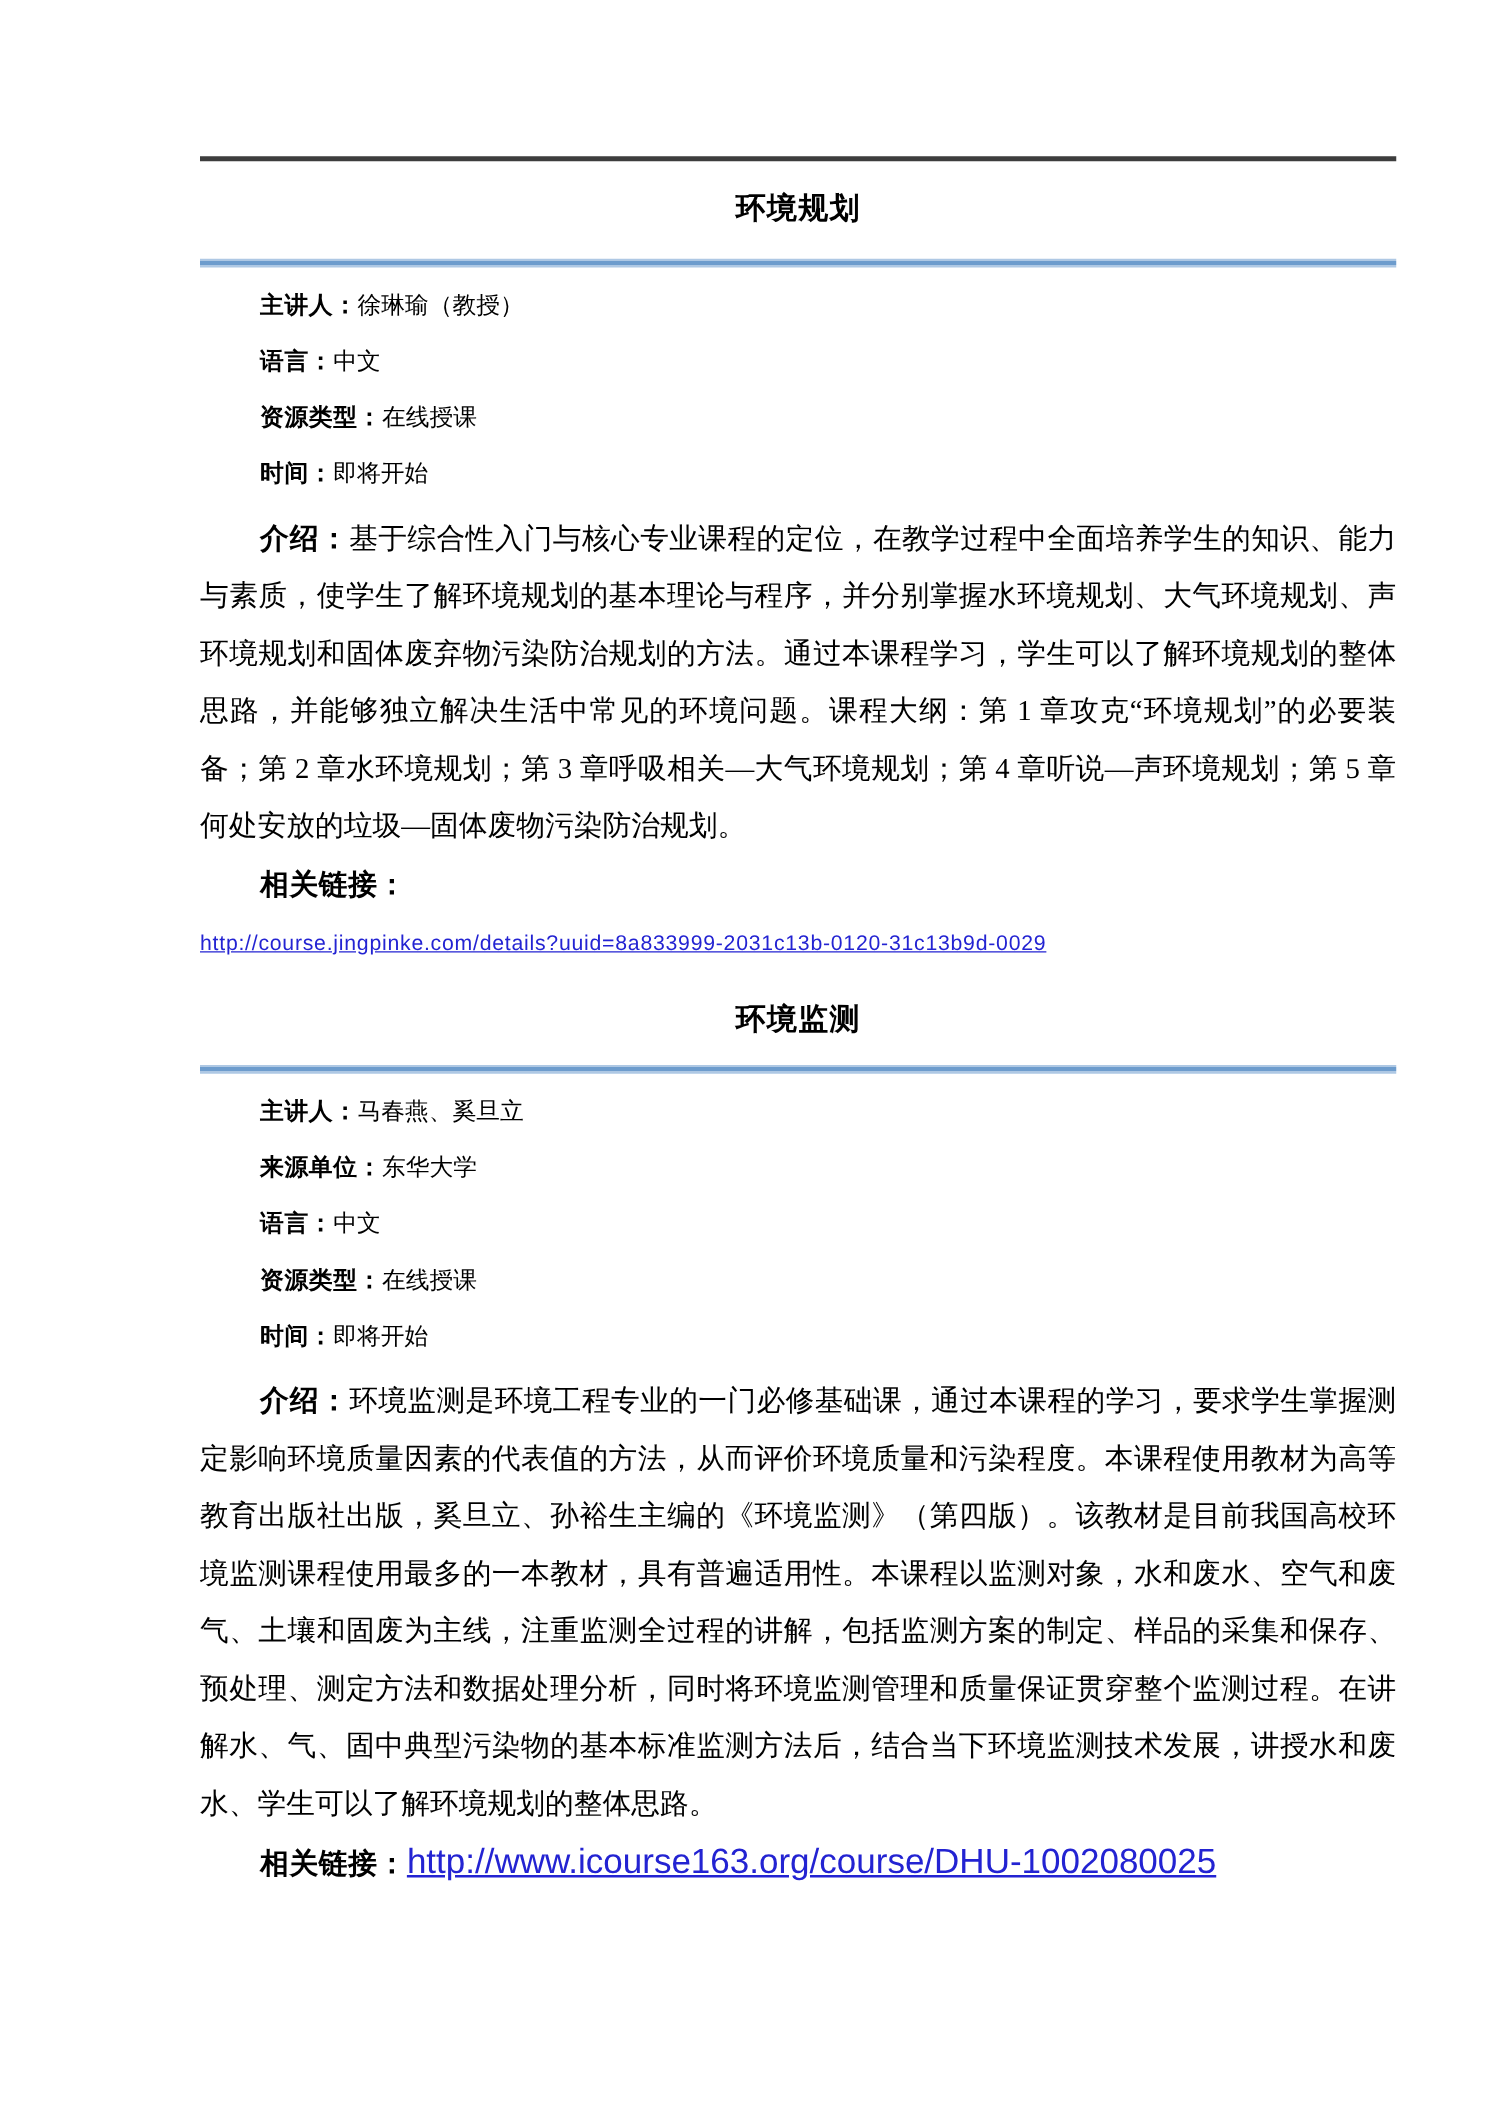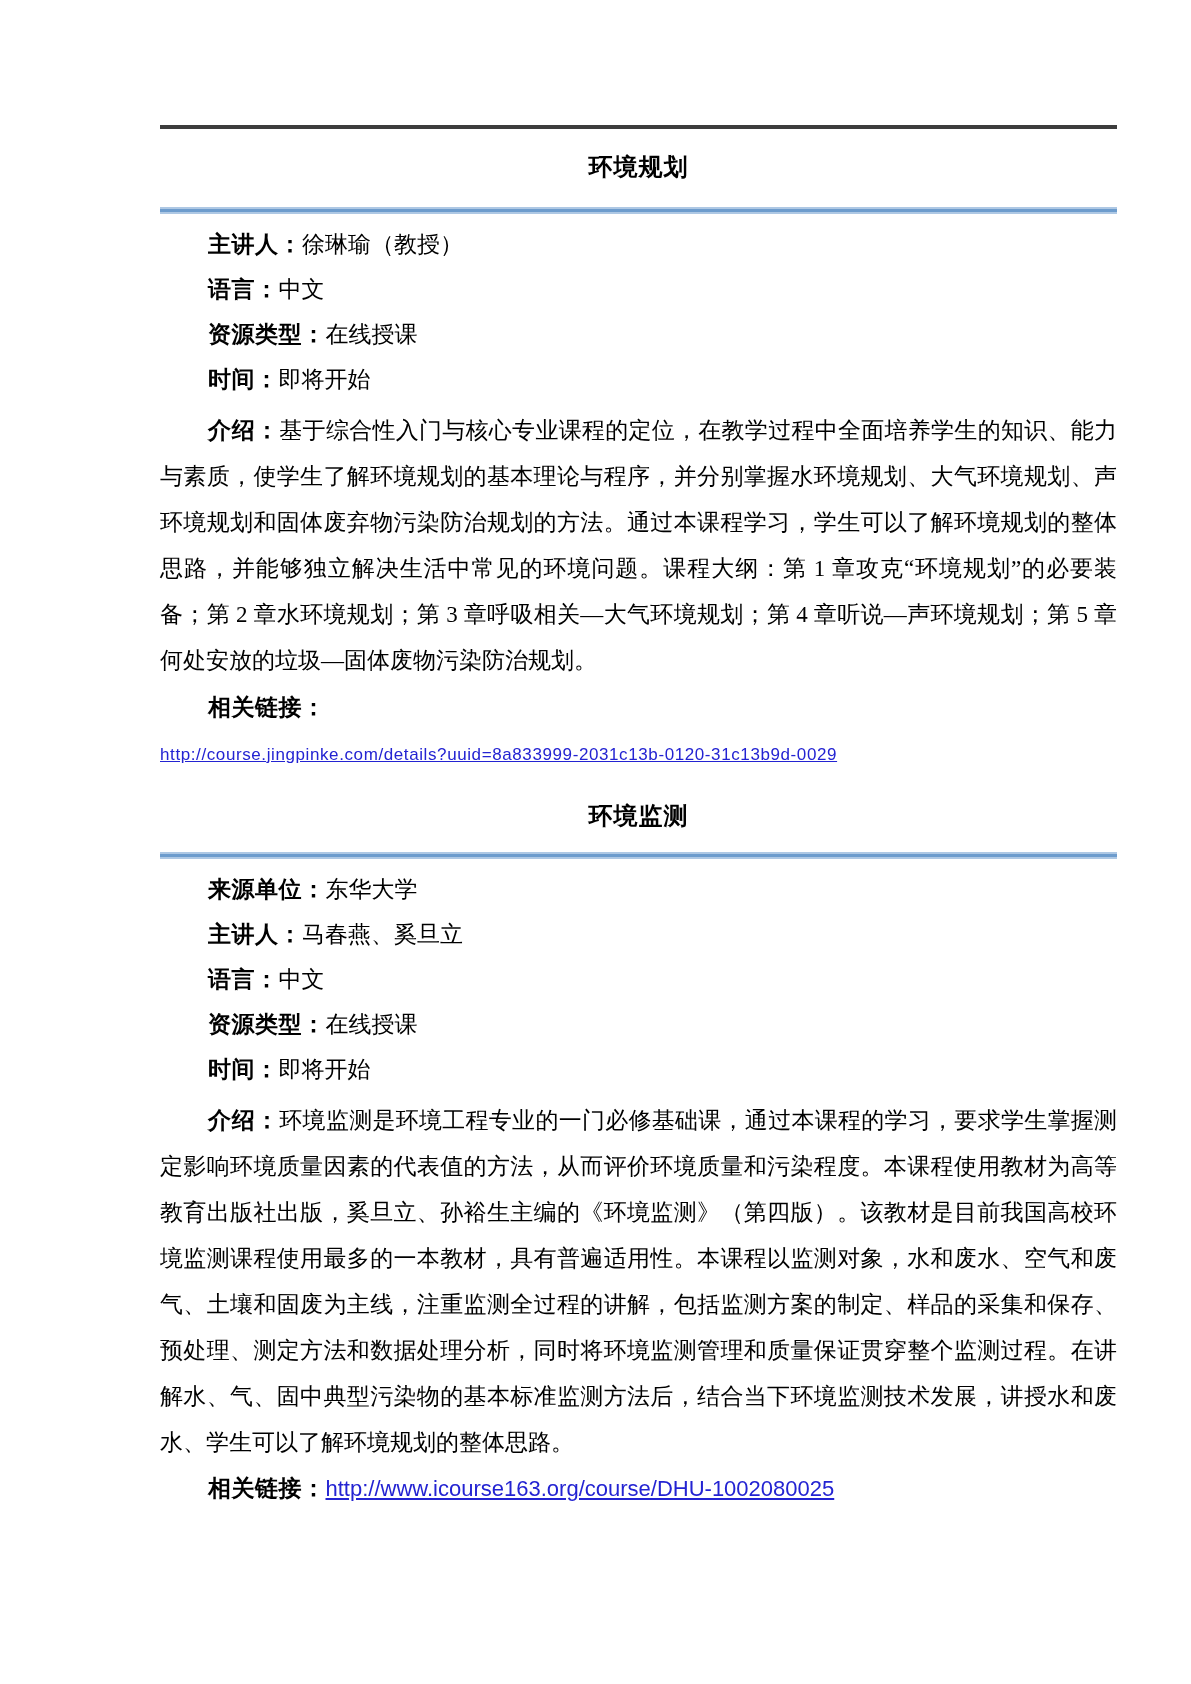--- a/index.html
+++ b/index.html
@@ -39,21 +39,21 @@
       #6d9ccd 2px, #6d9ccd 5px,
       #aec8e4 5px, #aec8e4 7px);
   }
   .blue-rule.second {
     margin-top: 18px;
   }
   .fields {
     margin-top: 8px;
   }
   .field {
-    font-size: 23px;
+    font-size: 19px;
     line-height: 45px;
     text-indent: 48px;
     white-space: nowrap;
   }
   .field b {
     font-weight: 700;
     letter-spacing: 0.5px;
   }
   .intro {
     margin: 6px 0 0 0;
@@ -93,21 +93,21 @@
     font-size: 23px;
     line-height: 46px;
     text-indent: 48px;
     white-space: nowrap;
   }
   .link-row b {
     font-weight: 700;
     letter-spacing: 0.5px;
   }
   .link-row .link {
-    font-size: 22px;
+    font-size: 28px;
   }
 </style>
 </head>
 <body>
 
 <div class="content">
 
   <div class="top-rule"></div>
 
   <section>
@@ -139,24 +139,24 @@
       <a class="link">http://course.jingpinke.com/details?uuid=8a833999-2031c13b-0120-31c13b9d-0029</a>
     </p>
   </section>
 
   <section>
     <h1 class="course-title">环境监测</h1>
     <div class="blue-rule second"></div>
 
     <div class="fields">
       <div class="field">
-        <b>来源单位：</b><span>东华大学</span>
+        <b>主讲人：</b><span>马春燕、奚旦立</span>
       </div>
       <div class="field">
-        <b>主讲人：</b><span>马春燕、奚旦立</span>
+        <b>来源单位：</b><span>东华大学</span>
       </div>
       <div class="field">
         <b>语言：</b><span>中文</span>
       </div>
       <div class="field">
         <b>资源类型：</b><span>在线授课</span>
       </div>
       <div class="field">
         <b>时间：</b><span>即将开始</span>
       </div>

